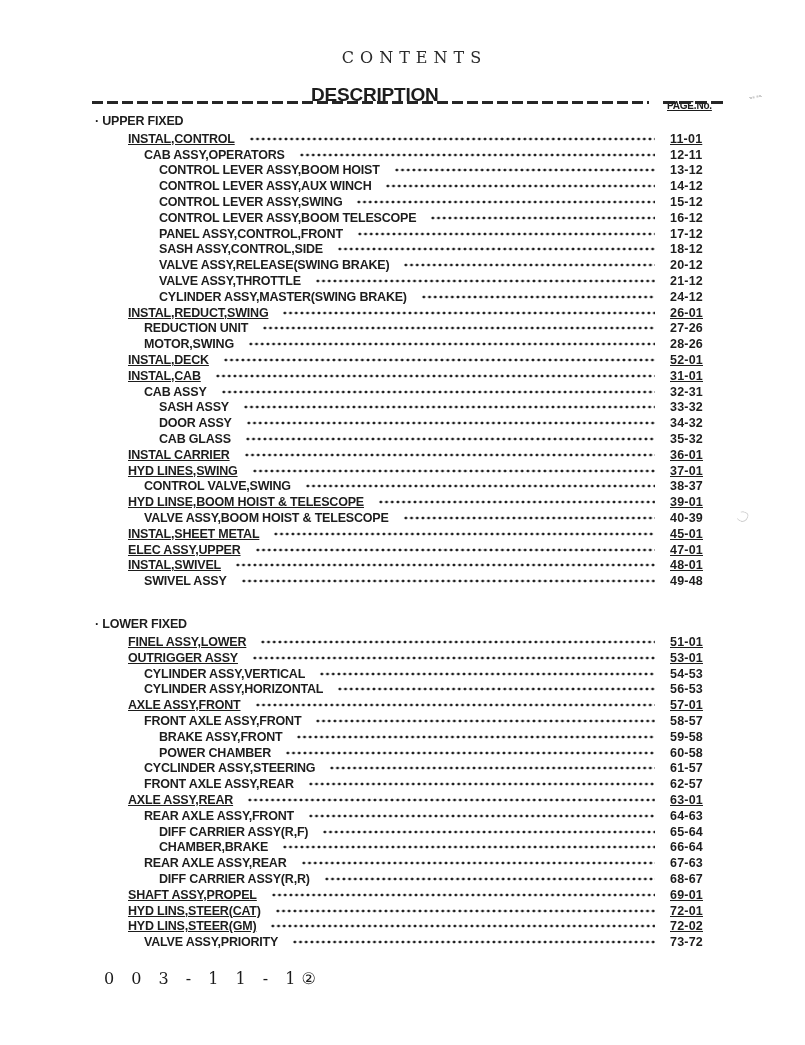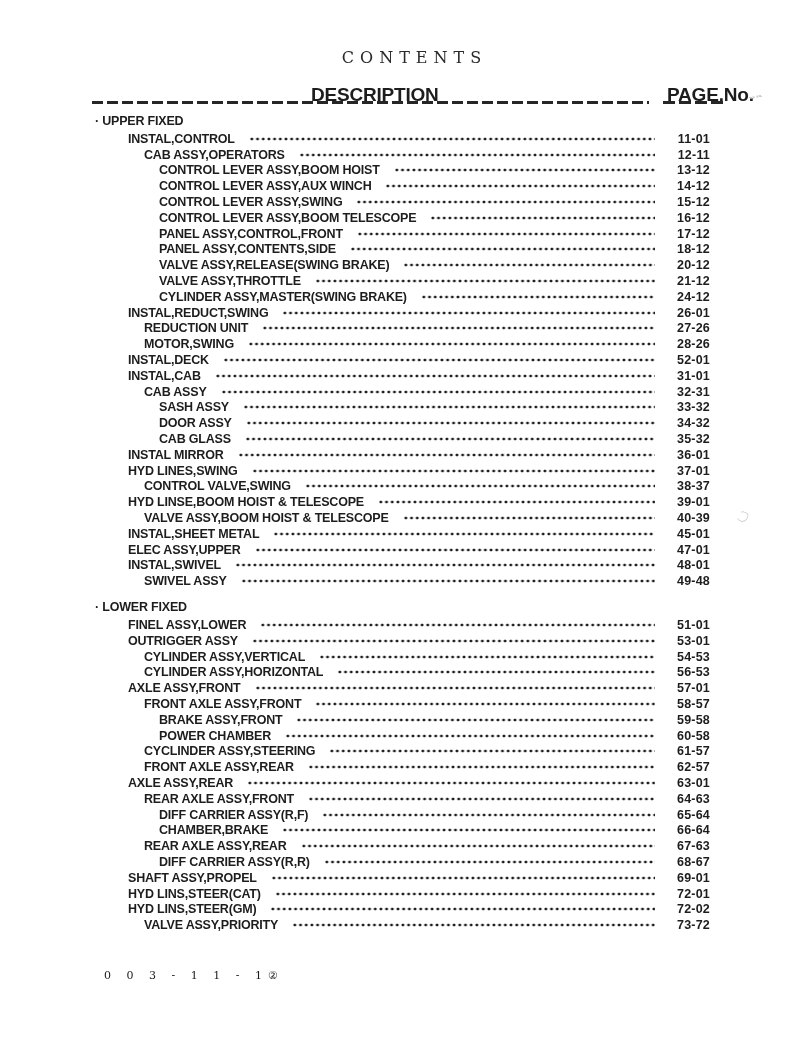--- a/index.html
+++ b/index.html
@@ -17,55 +17,55 @@
     font-family:"DejaVu Serif", serif;
     font-size:16px; font-weight:500;
     letter-spacing:6px;
     color:#2a2a2a;
   }
   .col-desc {
     position:absolute; top:84px; left:311px;
     font-size:19px; font-weight:bold; letter-spacing:-0.2px;
   }
   .col-page {
-    position:absolute; top:84px; left:667px;
-    font-size:19px; font-weight:bold; letter-spacing:-0.2px;
+    position:absolute; top:100px; left:667px;
+    font-size:10px; font-weight:bold; letter-spacing:-0.2px;text-decoration:underline;
   }
   .rule-left {
     position:absolute; top:101px; left:92px; width:557px; height:3px;
     background:repeating-linear-gradient(90deg,#262626 0 11px,transparent 11px 15px);
   }
   .rule-right {
     position:absolute; top:101px; left:663px; width:64px; height:3px;
     background:repeating-linear-gradient(90deg,#262626 0 12px,transparent 12px 16px);
   }
   .toc {
     position:absolute; top:112px; left:95px; width:615px;
     font-size:12.5px; font-weight:bold; letter-spacing:-0.2px;
   }
-  .section + .section { margin-top:9px; }
+  .section + .section { margin-top:26px; }
   .sec-head { height:19px; line-height:19px; white-space:pre; }
   .row { display:flex; align-items:center; height:15.8px; }
-  .ind-1 { padding-left:33px; }
+  .ind-1 { padding-left:33px;text-decoration:underline; }
   .ind-2 { padding-left:49px; }
   .ind-3 { padding-left:64px; }
   .label { white-space:pre; }
   .leader {
     flex:1; height:100%;
     margin-left:14px; margin-right:15px;
     background-image:radial-gradient(circle, #1d1d1d 1.3px, rgba(0,0,0,0) 1.65px);
     background-size:5.7px 10px;
     background-position:0 center;
     background-repeat:repeat-x;
   }
-  .pageno { width:40px; text-align:right; letter-spacing:0.2px; }
+  .pageno { width:40px; text-align:left; letter-spacing:0.2px; }
   .footer {
     position:absolute; top:969px; left:104px;
     font-family:"DejaVu Serif", serif;
-    font-size:11px; letter-spacing:6px; color:#1b1b1b;
+    font-size:16px; letter-spacing:6px; color:#1b1b1b;
   }
   
   .speck-a {
     position:absolute; left:749px; top:91px; width:12px; height:5px;
     border-bottom:2px dotted #b9b9b9; transform:rotate(-12deg); opacity:.7;
   }
   .speck-b {
     position:absolute; left:737px; top:511px; width:9px; height:9px;
     border:1.5px solid #c2c2c2; border-radius:60% 40% 55% 45%;
     border-left-color:transparent; transform:rotate(24deg); opacity:.75;
@@ -115,21 +115,21 @@
           <span class="label">CONTROL LEVER ASSY,BOOM TELESCOPE</span>
           <span class="leader"></span>
           <span class="pageno">16-12</span>
         </div>
         <div class="row ind-3">
           <span class="label">PANEL ASSY,CONTROL,FRONT</span>
           <span class="leader"></span>
           <span class="pageno">17-12</span>
         </div>
         <div class="row ind-3">
-          <span class="label">PANEL ASSY,CONTENTS,SIDE</span>
+          <span class="label">SASH ASSY,CONTROL,SIDE</span>
           <span class="leader"></span>
           <span class="pageno">18-12</span>
         </div>
         <div class="row ind-3">
           <span class="label">VALVE ASSY,RELEASE(SWING BRAKE)</span>
           <span class="leader"></span>
           <span class="pageno">20-12</span>
         </div>
         <div class="row ind-3">
           <span class="label">VALVE ASSY,THROTTLE</span>
@@ -180,21 +180,21 @@
           <span class="label">DOOR ASSY</span>
           <span class="leader"></span>
           <span class="pageno">34-32</span>
         </div>
         <div class="row ind-3">
           <span class="label">CAB GLASS</span>
           <span class="leader"></span>
           <span class="pageno">35-32</span>
         </div>
         <div class="row ind-1">
-          <span class="label">INSTAL MIRROR</span>
+          <span class="label">INSTAL CARRIER</span>
           <span class="leader"></span>
           <span class="pageno">36-01</span>
         </div>
         <div class="row ind-1">
           <span class="label">HYD LINES,SWING</span>
           <span class="leader"></span>
           <span class="pageno">37-01</span>
         </div>
         <div class="row ind-2">
           <span class="label">CONTROL VALVE,SWING</span>

